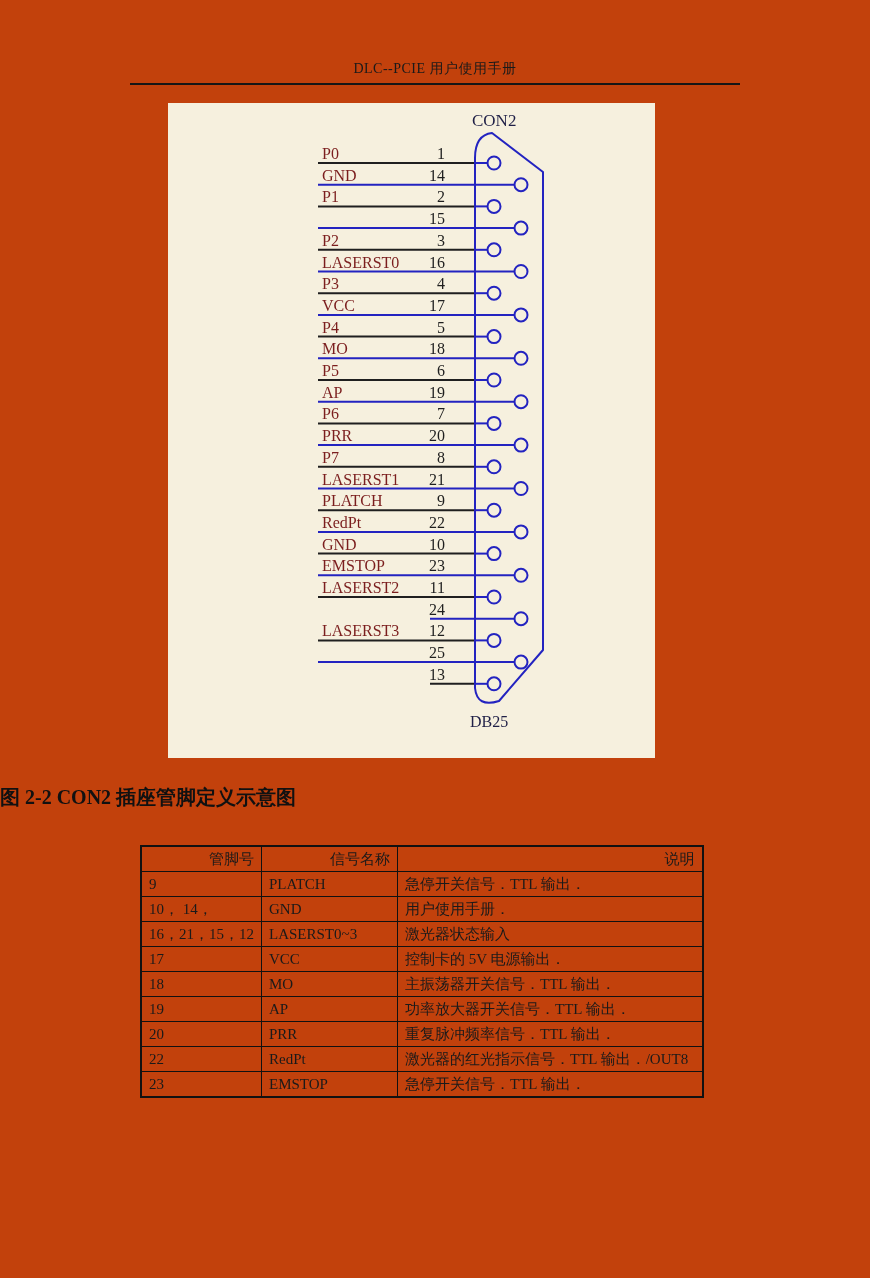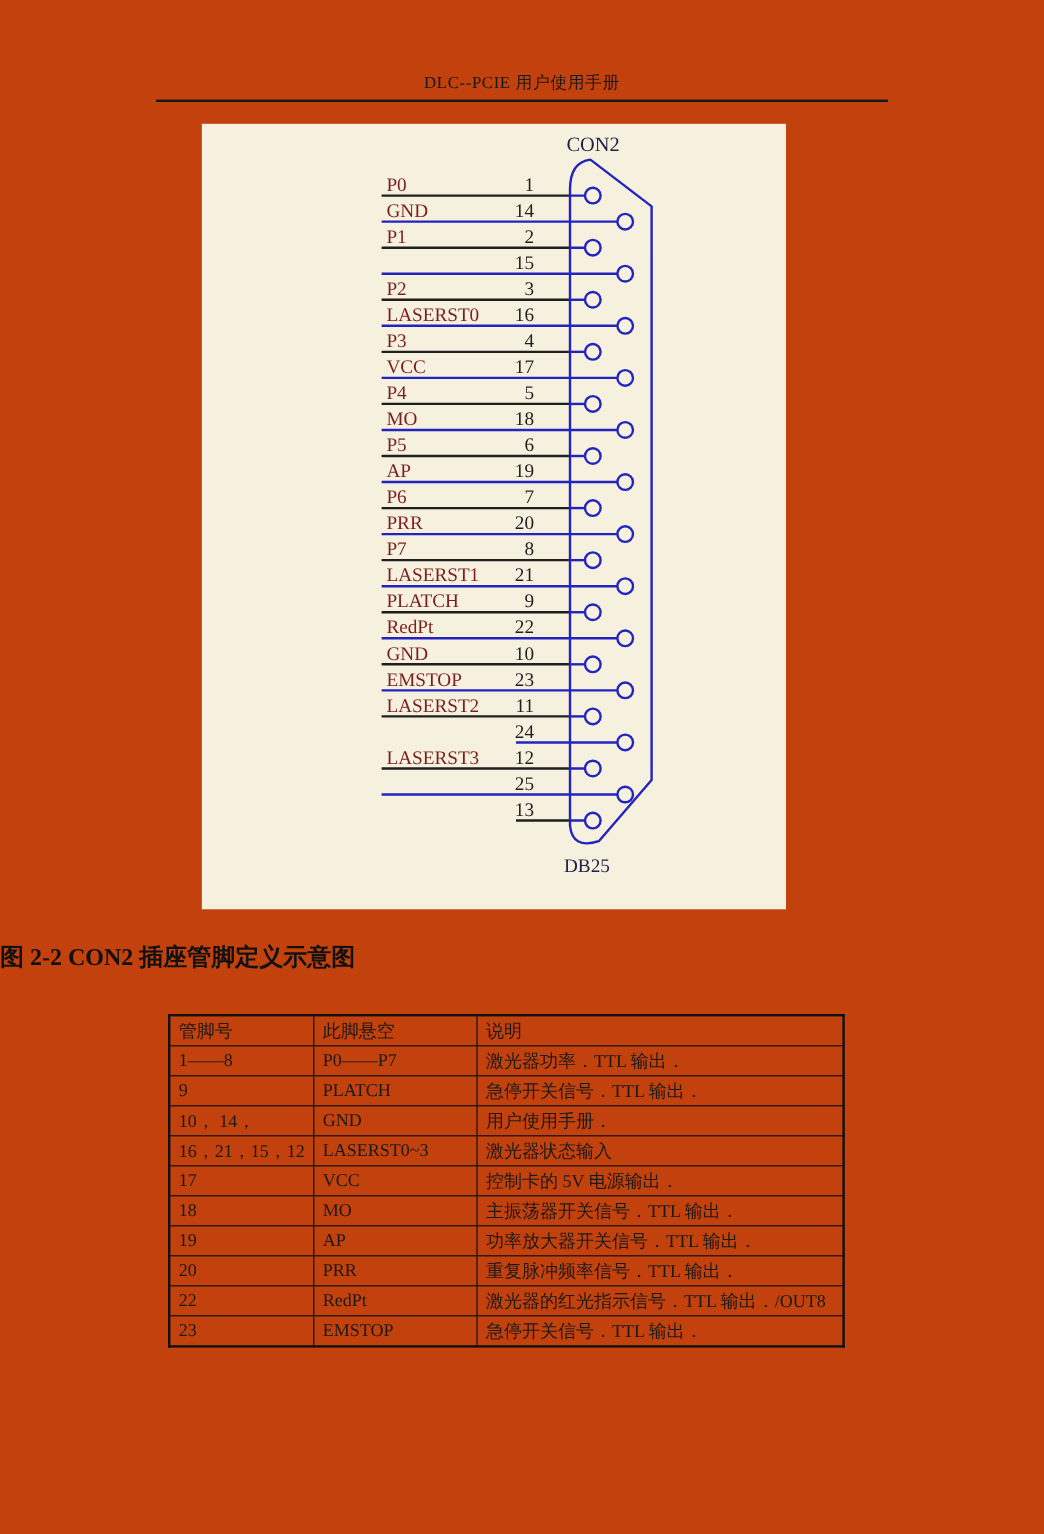--- a/index.html
+++ b/index.html
@@ -10,21 +10,21 @@
   .header-rule{position:absolute;top:83px;left:130px;width:610px;height:2px;background:#161616;}
   .diagram{position:absolute;left:168px;top:103px;width:487px;height:655px;}
   .diagram svg{display:block;}
   .diagram svg text{font-family:"Liberation Serif","DejaVu Serif",serif;}
   .caption{position:absolute;top:784px;left:0;right:0;
         font-size:20px;font-weight:bold;color:#111;}
   table.pin-table{position:absolute;left:140px;top:845px;border-collapse:collapse;
         border:2px solid #111;font-size:15px;table-layout:fixed;}
   table.pin-table th,table.pin-table td{border:1px solid #111;height:24px;padding:0 7px;
         font-weight:normal;vertical-align:middle;white-space:nowrap;overflow:hidden;}
-  table.pin-table th{text-align:left;}
+  table.pin-table th{text-align:right;}
   table.pin-table td{text-align:left;}
   .col-pin{width:110px;}
   .col-sig{width:136px;}
   .col-desc{width:305px;}
 </style>
 </head>
 <body>
 
 <div class="page">
 
@@ -165,31 +165,26 @@
 
   <table class="pin-table">
     <colgroup>
       <col class="col-pin">
         <col class="col-sig">
         <col class="col-desc">
     </colgroup>
     <thead>
       <tr>
         <th>管脚号</th>
-        <th>此脚悬空</th>
+        <th>信号名称</th>
         <th>说明</th>
       </tr>
     </thead>
     <tbody>
         <tr>
-          <td>1——8</td>
-          <td>P0——P7</td>
-          <td>激光器功率．TTL 输出．</td>
-        </tr>
-        <tr>
           <td>9</td>
           <td>PLATCH</td>
           <td>急停开关信号．TTL 输出．</td>
         </tr>
         <tr>
           <td>10， 14，</td>
           <td>GND</td>
           <td>用户使用手册．</td>
         </tr>
         <tr>

